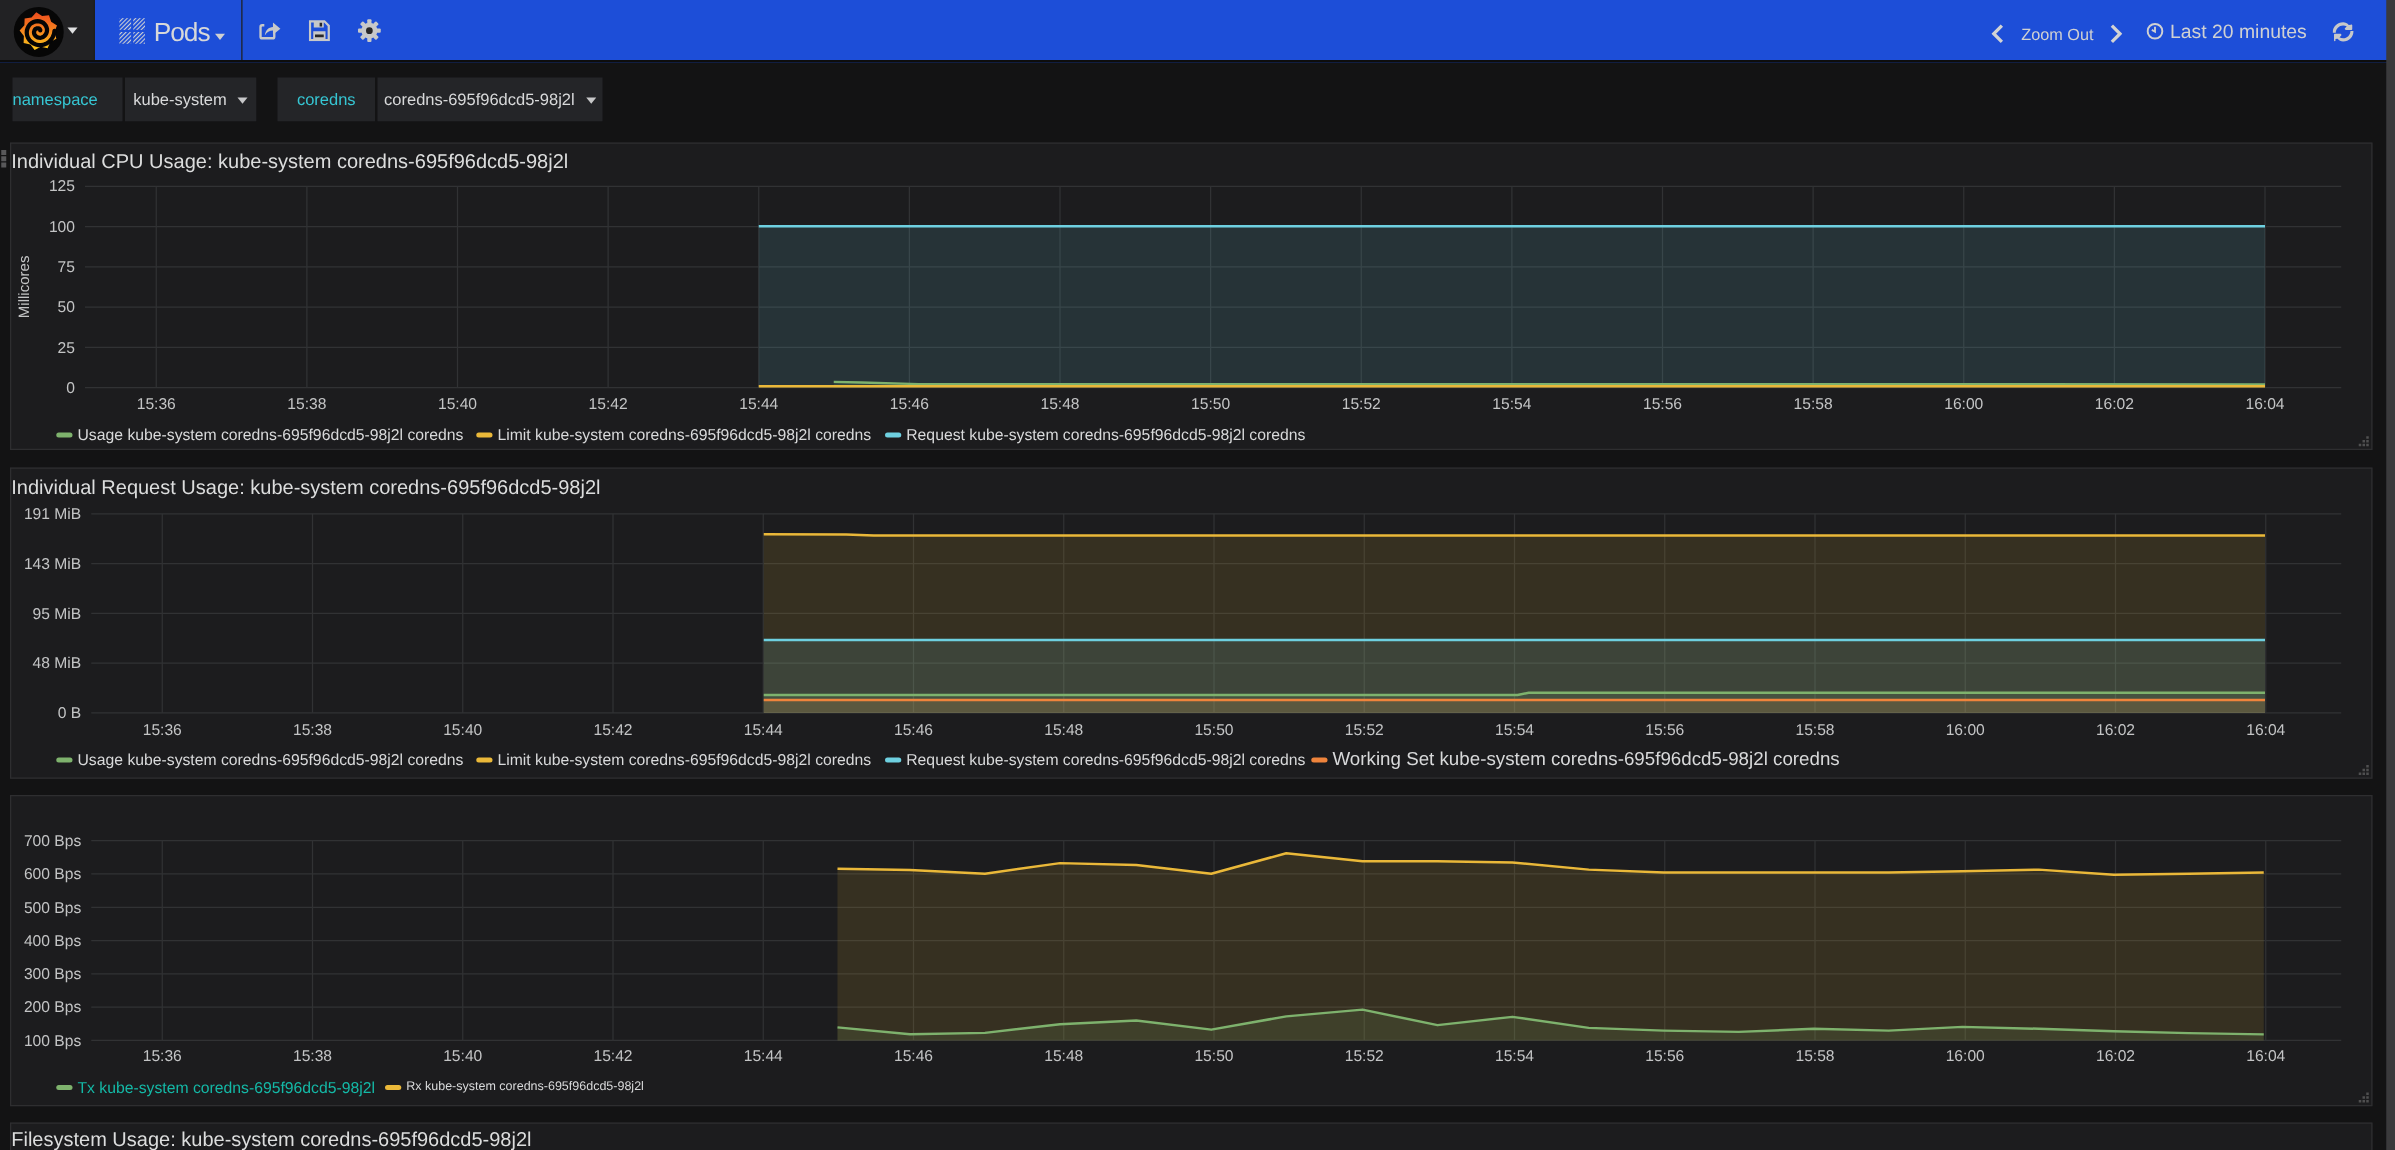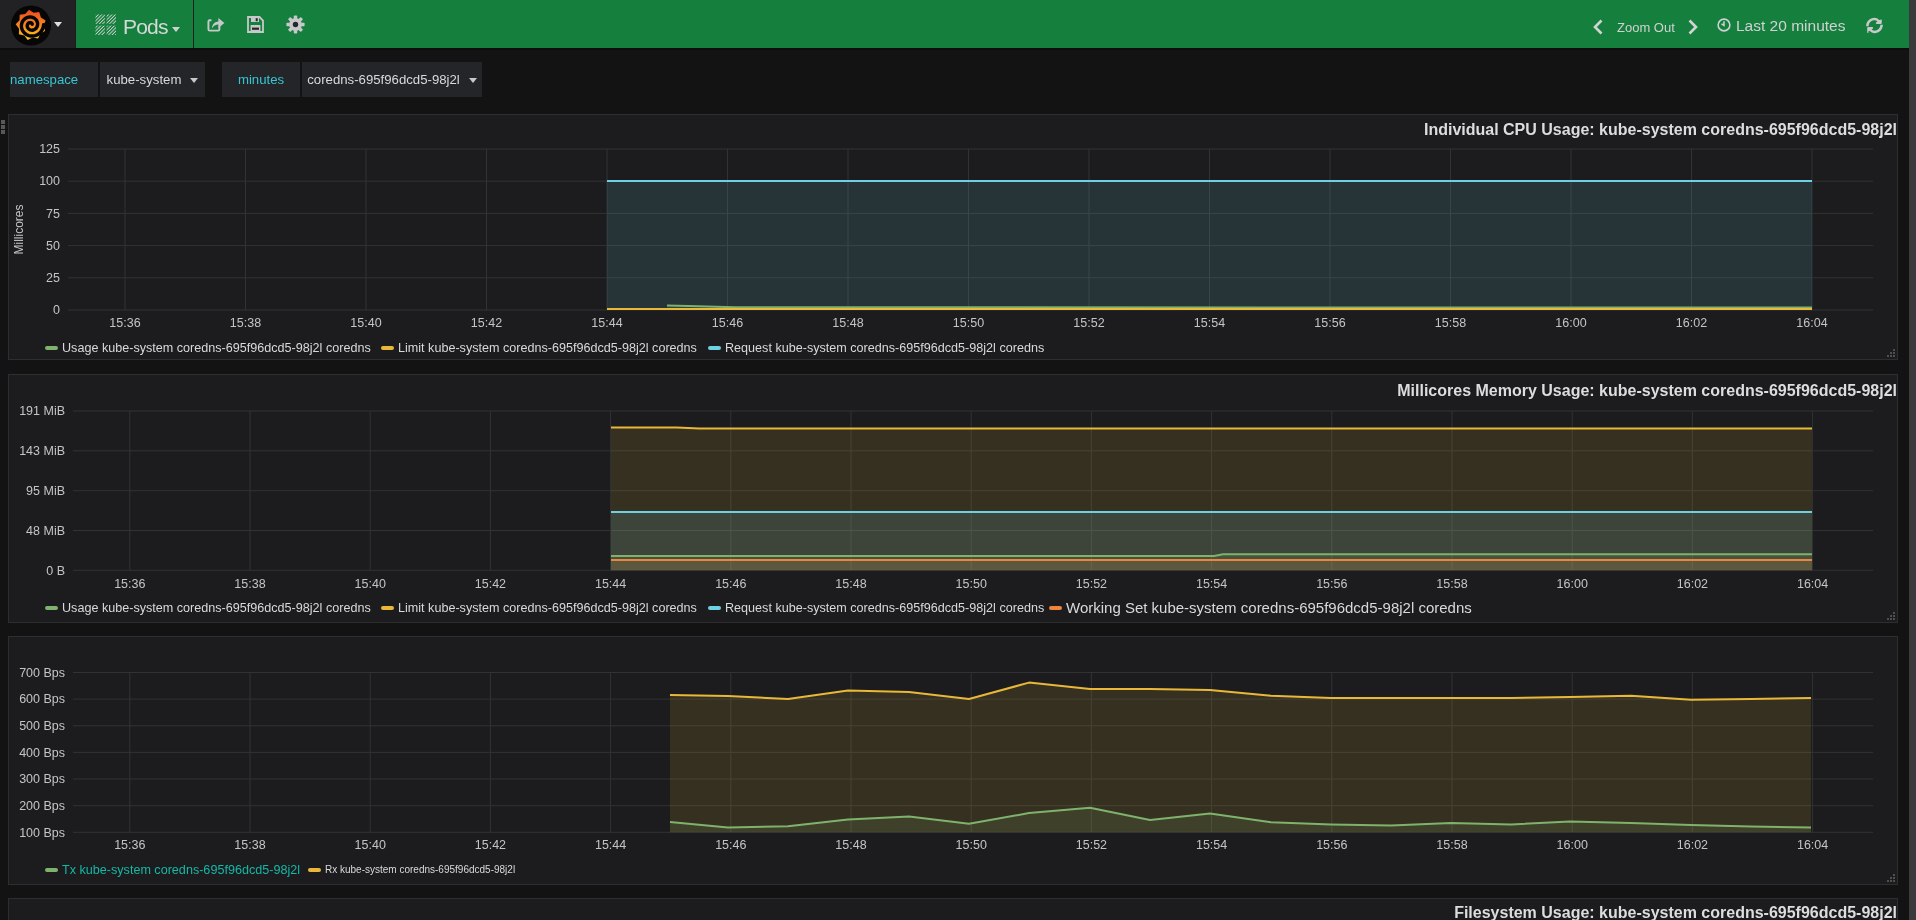--- a/index.html
+++ b/index.html
@@ -1,22 +1,22 @@
 <!DOCTYPE html>
 <html><head><meta charset="utf-8">
 <style>
   html,body{margin:0;padding:0;width:1916px;height:920px;background:#131314;
     font-family:"Liberation Sans",sans-serif;overflow:hidden;position:relative}
   .panel{position:absolute;left:8px;width:1890px;background:#1c1c1e;
     border:1px solid #2e2e30;box-sizing:border-box}
-  .ptitle{position:absolute;left:0;width:100%;text-align:right;font-size:16px;
-    font-weight:bold;color:#dcdddd;white-space:nowrap}
+  .ptitle{position:absolute;left:0;width:100%;text-align:left;font-size:16px;
+    font-weight:normal;color:#dcdddd;white-space:nowrap}
 </style></head>
 <body>
-<div style="position:absolute;left:0;top:0;width:1916px;height:50px;background:#15803d;border-bottom:2px solid #0d0d0d;box-sizing:border-box">
+<div style="position:absolute;left:0;top:0;width:1916px;height:50px;background:#1d4ed8;border-bottom:2px solid #0d0d0d;box-sizing:border-box">
     <div style="position:absolute;left:0;top:0;width:75px;height:48px;background:#222224;border-right:1px solid #1e1e1f"></div>
     <svg width="46" height="46" style="position:absolute;left:8px;top:2px">
 <defs>
         <linearGradient id="gf" x1="0" y1="0" x2="0" y2="1">
 <stop offset="0" stop-color="#ed4b1e"></stop>
           <stop offset="0.45" stop-color="#f4801f"></stop>
           <stop offset="1" stop-color="#fcc81b"></stop>
 </linearGradient>
       </defs>
 <circle cx="23" cy="23.5" r="20" fill="#060606"></circle>
@@ -78,21 +78,21 @@
 <path d="M7.5 3.6 L7.5 7.9 L4.8 6.3" fill="none" stroke="#d0d1d2" stroke-width="1.6"></path>
     </svg>
     <div style="position:absolute;left:1736px;top:16.5px;font-size:15.5px;color:#d0d1d2">Last 20 minutes</div>
     <svg width="17" height="17" viewBox="0 0 512 512" style="position:absolute;left:1866px;top:17px">
 <path fill="#c7c8c9" d="M440 64l-48 4c-32-40-82-64-136-64C115 4 4 115 4 256h76c0-97 79-176 176-176 32 0 62 9 88 25l-40 40c-16 16-5 43 17 43h131c13 0 24-11 24-24V76c0-21-21-27-36-12z" transform="translate(0,20)"></path>
 <path fill="#c7c8c9" d="M72 448l48-4c32 40 82 64 136 64 141 0 252-111 252-252h-76c0 97-79 176-176 176-32 0-62-9-88-25l40-40c16-16 5-43-17-43H60c-13 0-24 11-24 24v132c0 21 21 27 36 12z" transform="translate(0,-20)"></path>
 </svg>
   </div>
 <div style="position:absolute;left:10px;top:62px;width:88px;height:35px;background:#242528;color:#36c6d3;font-size:13.2px;line-height:35px;text-align:left;white-space:nowrap">namespace</div>
 <div style="position:absolute;left:100px;top:62px;width:105px;height:35px;background:#242528;color:#d8d9da;font-size:13.2px;line-height:35px;text-align:center;white-space:nowrap">kube-system<span style="display:inline-block;margin-left:9px;width:0;height:0;border-left:4.5px solid transparent;border-right:4.5px solid transparent;border-top:5px solid #c7c8c9;vertical-align:middle"></span></div>
-<div style="position:absolute;left:222px;top:62px;width:78px;height:35px;background:#242528;color:#36c6d3;font-size:13.2px;line-height:35px;text-align:center;white-space:nowrap">minutes</div>
+<div style="position:absolute;left:222px;top:62px;width:78px;height:35px;background:#242528;color:#36c6d3;font-size:13.2px;line-height:35px;text-align:center;white-space:nowrap">coredns</div>
 <div style="position:absolute;left:302px;top:62px;width:180px;height:35px;background:#242528;color:#d8d9da;font-size:13.2px;line-height:35px;text-align:center;white-space:nowrap">coredns-695f96dcd5-98j2l<span style="display:inline-block;margin-left:9px;width:0;height:0;border-left:4.5px solid transparent;border-right:4.5px solid transparent;border-top:5px solid #c7c8c9;vertical-align:middle"></span></div>
 <div style="position:absolute;left:1px;top:120px;width:4px;height:4px;background:#58585a"></div>
 <div style="position:absolute;left:1px;top:125px;width:4px;height:4px;background:#58585a"></div>
 <div style="position:absolute;left:1px;top:130px;width:4px;height:4px;background:#58585a"></div>
 <div class="panel" style="top:114px;height:246px">
     <div class="ptitle" style="top:6px">Individual CPU Usage: kube-system coredns-695f96dcd5-98j2l</div>
     <svg width="1888" height="244" style="position:absolute;left:0;top:0">
       <line x1="59" y1="34.0" x2="1864" y2="34.0" stroke="#313234" stroke-width="1"></line>
       <line x1="59" y1="66.2" x2="1864" y2="66.2" stroke="#313234" stroke-width="1"></line>
       <line x1="59" y1="98.4" x2="1864" y2="98.4" stroke="#313234" stroke-width="1"></line>
@@ -150,21 +150,21 @@
       <rect x="1878" y="240" width="2" height="2" fill="#7a7a7a" fill-opacity="0.55"></rect>
     </svg>
     <span style="position:absolute;left:36px;top:230.5px;width:13px;height:4px;border-radius:2px;background:#7EB26D"></span>
     <span style="position:absolute;left:53px;top:225.0px;font-size:12.6px;line-height:16px;color:#d8d9da;white-space:nowrap">Usage kube-system coredns-695f96dcd5-98j2l coredns</span>
     <span style="position:absolute;left:372px;top:230.5px;width:13px;height:4px;border-radius:2px;background:#EAB839"></span>
     <span style="position:absolute;left:389px;top:225.0px;font-size:12.6px;line-height:16px;color:#d8d9da;white-space:nowrap">Limit kube-system coredns-695f96dcd5-98j2l coredns</span>
     <span style="position:absolute;left:699px;top:230.5px;width:13px;height:4px;border-radius:2px;background:#6ED0E0"></span>
     <span style="position:absolute;left:716px;top:225.0px;font-size:12.6px;line-height:16px;color:#d8d9da;white-space:nowrap">Request kube-system coredns-695f96dcd5-98j2l coredns</span>
   </div>
 <div class="panel" style="top:374px;height:249px">
-    <div class="ptitle" style="top:7px">Millicores Memory Usage: kube-system coredns-695f96dcd5-98j2l</div>
+    <div class="ptitle" style="top:7px">Individual Request Usage: kube-system coredns-695f96dcd5-98j2l</div>
     <svg width="1888" height="247" style="position:absolute;left:0;top:0">
       <line x1="64" y1="36.0" x2="1864" y2="36.0" stroke="#313234" stroke-width="1"></line>
       <line x1="64" y1="75.8" x2="1864" y2="75.8" stroke="#313234" stroke-width="1"></line>
       <line x1="64" y1="115.7" x2="1864" y2="115.7" stroke="#313234" stroke-width="1"></line>
       <line x1="64" y1="155.5" x2="1864" y2="155.5" stroke="#313234" stroke-width="1"></line>
       <line x1="64" y1="195.3" x2="1864" y2="195.3" stroke="#313234" stroke-width="1"></line>
       <line x1="120.8" y1="36" x2="120.8" y2="195.3" stroke="#313234" stroke-width="1"></line>
       <line x1="241.0" y1="36" x2="241.0" y2="195.3" stroke="#313234" stroke-width="1"></line>
       <line x1="361.2" y1="36" x2="361.2" y2="195.3" stroke="#313234" stroke-width="1"></line>
       <line x1="481.4" y1="36" x2="481.4" y2="195.3" stroke="#313234" stroke-width="1"></line>

